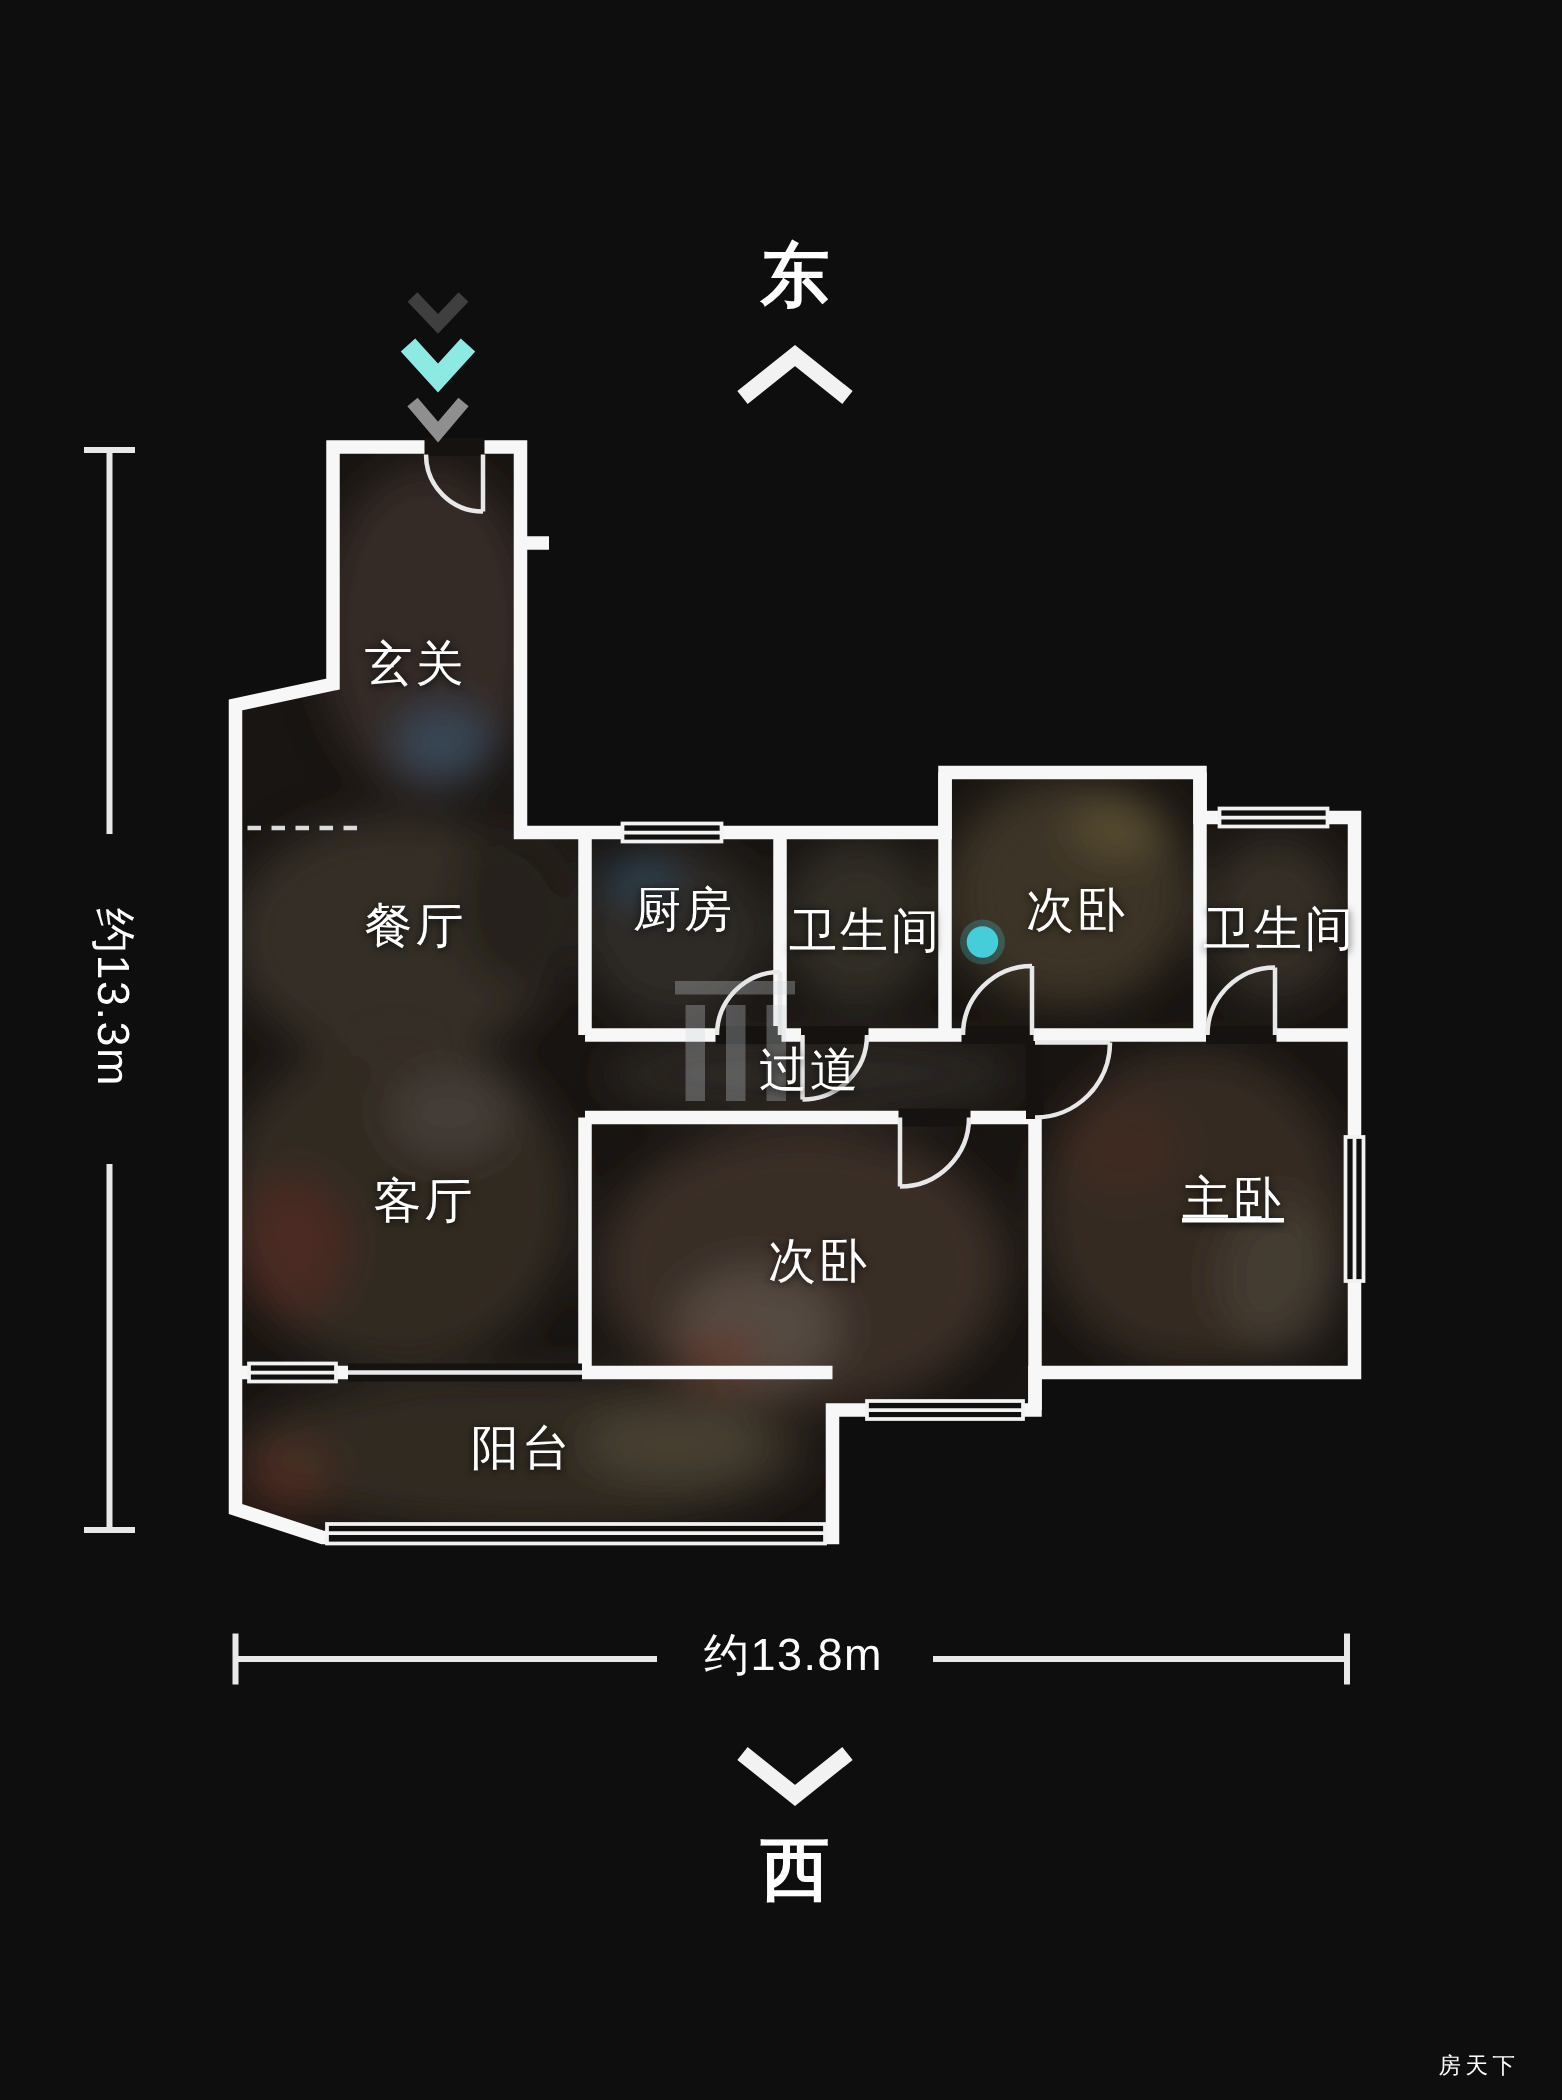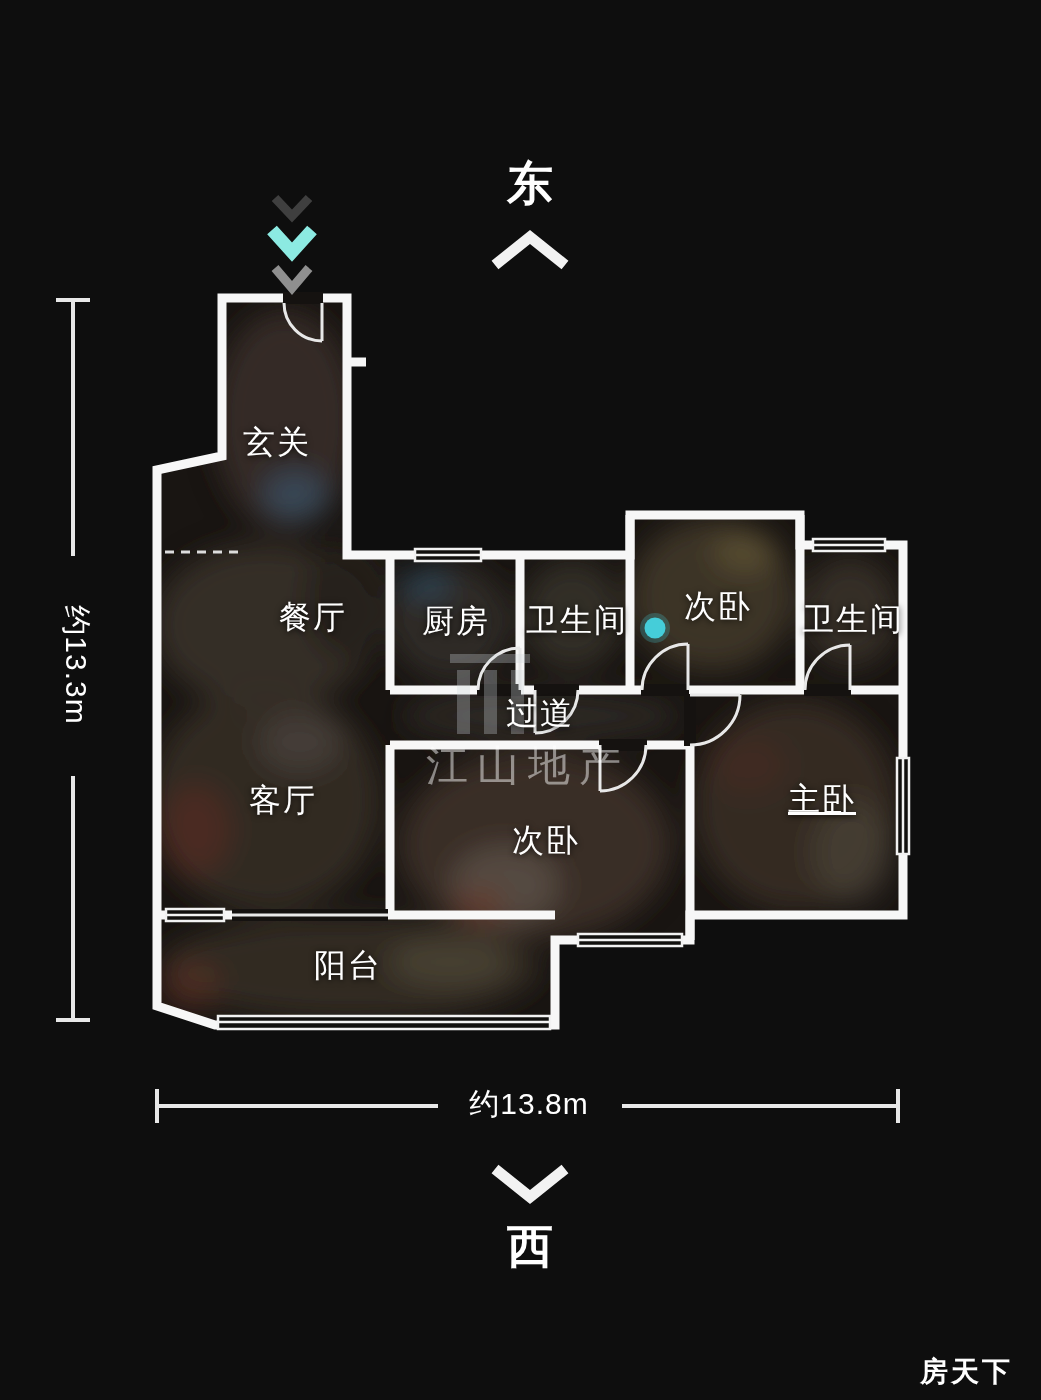--- a/index.html
+++ b/index.html
@@ -8,21 +8,21 @@
     font-family:"Liberation Sans","DejaVu Sans",sans-serif;
   }
   .stage svg{position:absolute;left:0;top:0;}
   .label{position:absolute;transform:translate(-50%,-50%);color:#fff;white-space:nowrap;z-index:5;}
   .room{font-size:32px;font-weight:500;letter-spacing:2px;text-shadow:0 1px 6px rgba(0,0,0,.85);}
   .compass{font-size:46px;font-weight:600;letter-spacing:2px;}
   .dim{font-size:30px;font-weight:500;letter-spacing:1px;}
   .dim-v{transform:translate(-50%,-50%) rotate(90deg);}
   .watermark{font-size:42px;font-weight:500;color:rgba(255,255,255,0.48);letter-spacing:9px;}
   .logo{position:absolute;right:28px;bottom:14px;color:#fff;z-index:6;line-height:1.05;}
-  .logo-cn{font-size:28px;font-weight:700;letter-spacing:3px;margin-left:6px;}
+  .logo-cn{font-size:15px;font-weight:400;letter-spacing:3px;margin-left:6px;}
   .logo-en{font-size:37px;font-weight:700;letter-spacing:0px;}
 </style>
 </head>
 <body>
 
 <div class="stage">
 
   <svg width="1041" height="1400" viewBox="0 0 1041 1400">
     <defs>
       <clipPath id="fp">
@@ -148,30 +148,29 @@
     </g>
   </svg>
 
   <div class="label compass" style="left:531px;top:184px;">东</div>
   <div class="label compass" style="left:531px;top:1247px;">西</div>
 
   <div class="label dim dim-v" style="left:75px;top:665px;">约13.3m</div>
   <div class="label dim" style="left:529px;top:1104px;text-align:center;">约13.8m</div>
 
   <div class="label room" style="left:277px;top:443px;">玄关</div>
-  <div class="label room" style="left:277px;top:618px;margin-left:36px;">餐厅</div>
-  <div class="label room" style="left:456px;top:622px;text-align:center;">厨房</div>
+  <div class="label room" style="left:277px;top:618px;">餐厅</div>
+  <div class="label room" style="left:456px;top:607px;text-align:center;">厨房</div>
   <div class="label room" style="left:577px;top:621px;">卫生间</div>
   <div class="label room" style="left:718px;top:607px;">次卧</div>
   <div class="label room" style="left:853px;top:620px;">卫生间</div>
   <div class="label room" style="left:540px;top:714px;">过道</div>
   <div class="label room" style="left:283px;top:801px;">客厅</div>
   <div class="label room" style="left:546px;top:841px;">次卧</div>
   <div class="label room" style="left:822px;top:800px;text-decoration:underline;">主卧</div>
   <div class="label room" style="left:348px;top:966px;">阳台</div>
 
-  <div class="label watermark" style="left:528px;top:766px;">江山地产</div>
 
   <div class="logo">
     <div class="logo-cn">房天下</div>
   </div>
 
 </div>
 
 </body></html>

